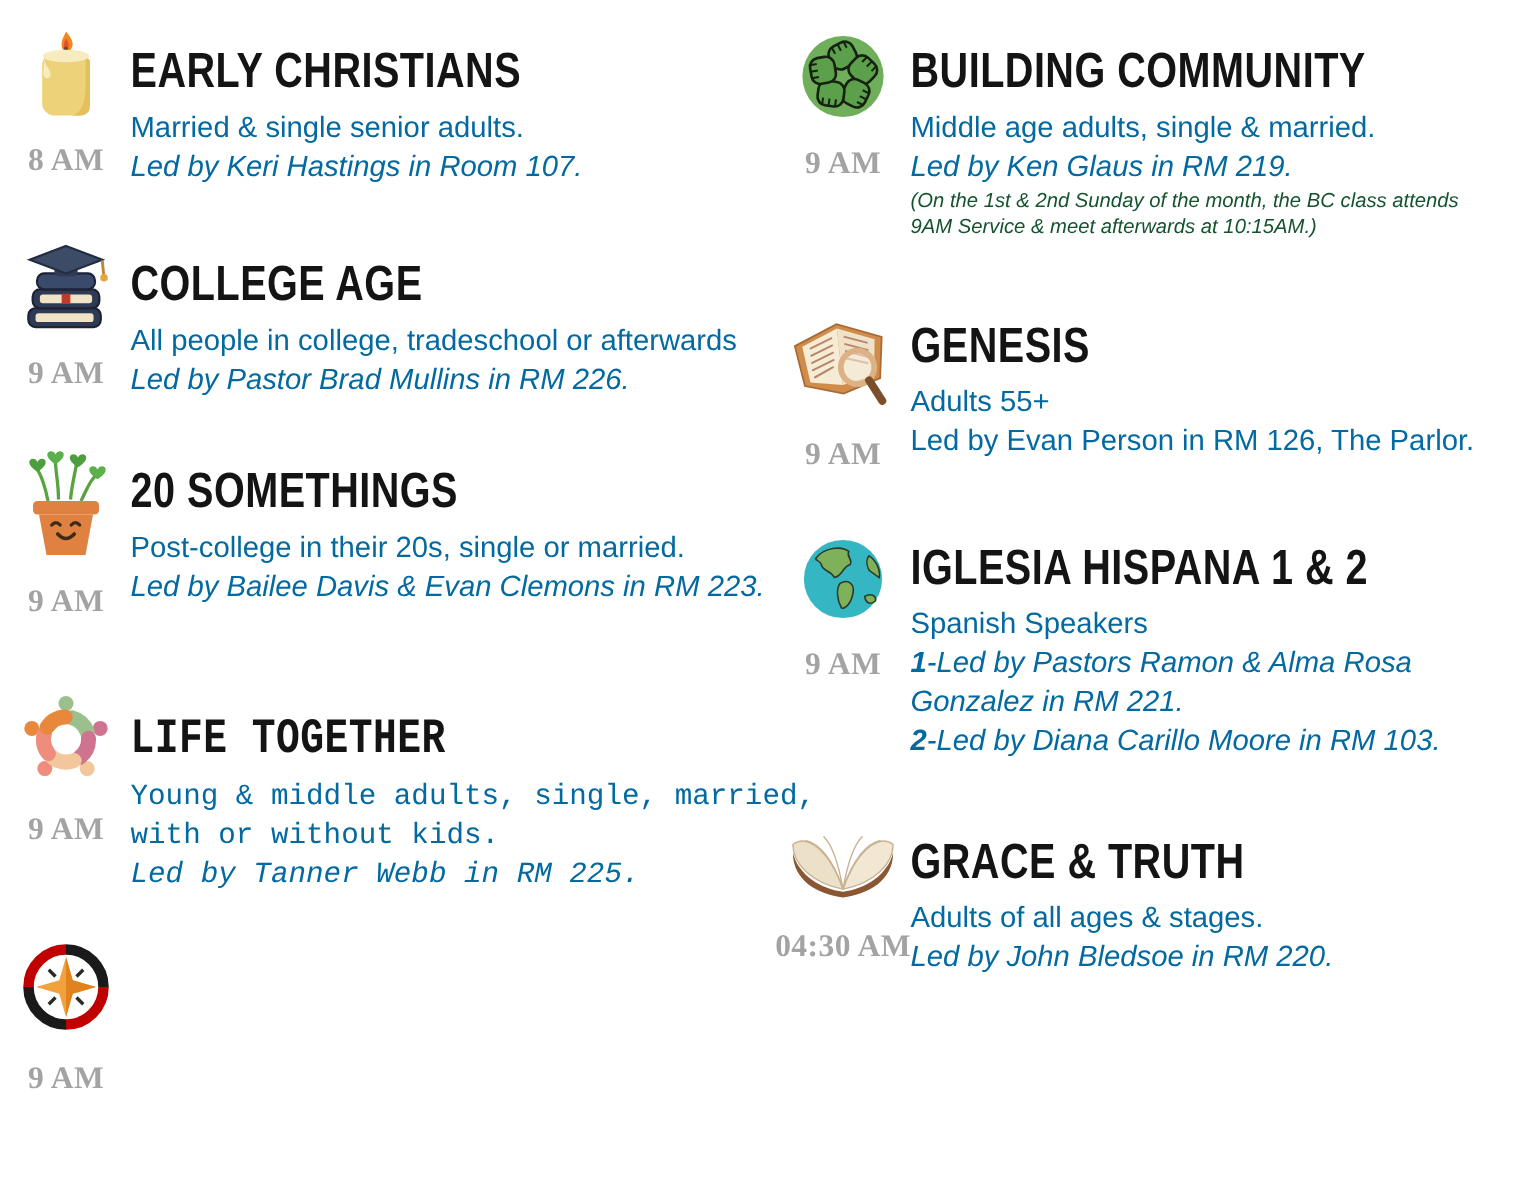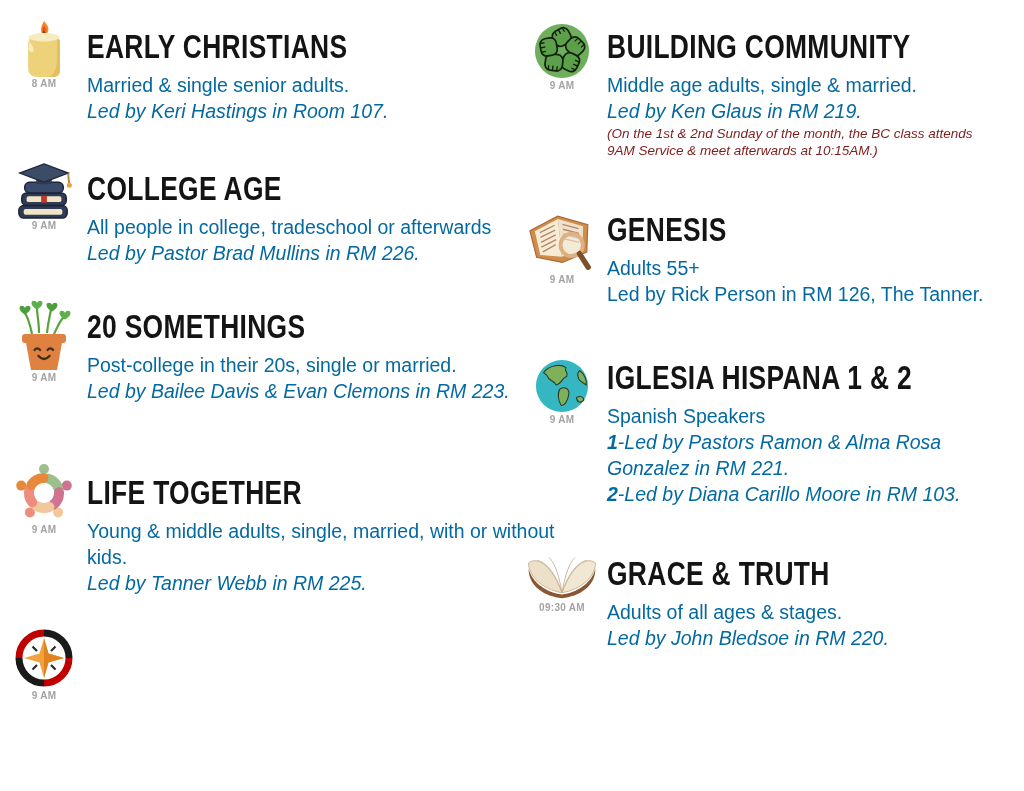--- a/index.html
+++ b/index.html
@@ -5,32 +5,32 @@
   html,body{margin:0;padding:0;}
   body{
     width:1024px;height:791px;background:#ffffff;position:relative;overflow:hidden;
     font-family:"Liberation Sans",sans-serif;color:#202020;
   }
   .entry{position:absolute;display:flex;align-items:flex-start;}
   .iconcol{display:flex;flex-direction:column;align-items:center;flex:0 0 auto;}
   .col-l .iconcol{width:72px;}
   .col-r .iconcol{width:76px;}
   .icon{display:flex;justify-content:center;align-items:flex-start;}
-  .time{font-weight:bold;font-size:10px;color:#a3a3a3;margin-top:0;letter-spacing:.3px;white-space:nowrap;}
+  .time{font-weight:bold;font-size:21px;color:#a3a3a3;margin-top:16px;letter-spacing:.3px;white-space:nowrap;font-family:Liberation Serif, serif;}
   .text{padding-left:7px;}
   .col-l .text{width:470px;}
   .col-r .text{width:396px;}
   .title{
     font-weight:800;font-size:33px;line-height:36px;margin:0 0 7px;color:#141414;
     letter-spacing:.4px;transform:scaleX(.8);transform-origin:0 0;white-space:nowrap;
     text-transform:uppercase;
   }
   .line{margin:0;font-size:19.5px;line-height:26px;color:#0369a1;}
   .italic{font-style:italic;}
-  .note{font-size:13.5px;line-height:16.5px;font-style:italic;margin-top:2px;color:#7f1d1d;}
+  .note{font-size:13.5px;line-height:16.5px;font-style:italic;margin-top:2px;color:#14532d;}
   .num{font-weight:bold;font-style:italic;}
 </style>
 </head>
 <body>
 
 <div class="entry col-l" style="left:8px;top:20px;">
   <div class="iconcol">
     <span class="icon">
       <svg width="44" height="58" viewBox="0 0 46 62">
         <path d="M23 1 C27 6 29 9 27 13 C25 16.5 20.5 16 20 12 C19.4 7.8 21 5.5 23 1 Z" fill="#f5861f"></path>
@@ -115,21 +115,21 @@
         <circle cx="8.2" cy="23.6" r="5" fill="#e8883b"></circle>
         <path d="M34.9 16.5 A15 15 0 0 1 45.1 25.9" stroke="#9cc08d" stroke-width="10" fill="none" stroke-linecap="round"></path>
         <path d="M46 30.2 A15 15 0 0 1 40.2 42.8" stroke="#cf7390" stroke-width="10" fill="none" stroke-linecap="round"></path>
         <path d="M36.4 45 A15 15 0 0 1 22.6 43.4" stroke="#f2c79b" stroke-width="10" fill="none" stroke-linecap="round"></path>
         <path d="M19.3 40.4 A15 15 0 0 1 16.6 26.9" stroke="#ee8d7d" stroke-width="10" fill="none" stroke-linecap="round"></path>
         <path d="M18.4 22.8 A15 15 0 0 1 30.5 16" stroke="#e8883b" stroke-width="10" fill="none" stroke-linecap="round"></path>
       </svg>
     </span>
     <div class="time">9 AM</div>
   </div>
-  <div class="text" style="padding-top:13px;">
+  <div class="text" style="padding-top:13px;font-family:Liberation Mono, monospace;">
     <h2 class="title">LIFE TOGETHER</h2>
     <p class="line">Young &amp; middle adults, single, married, with or without kids.</p>
     <p class="line italic">Led by Tanner Webb in RM 225.</p>
   </div>
 </div>
 
 <div class="entry col-l" style="left:8px;top:626px;">
   <div class="iconcol">
     <span class="icon">
       <svg width="64" height="64" viewBox="0 0 64 64">
@@ -212,21 +212,21 @@
         </g>
         <circle cx="46" cy="36" r="11.5" fill="#f8f0e0" fill-opacity="0.55" stroke="#dcb284" stroke-width="4"></circle>
         <path d="M54 45 L63 59" stroke="#7c4f2a" stroke-width="5.5" stroke-linecap="round"></path>
       </svg>
     </span>
     <div class="time">9 AM</div>
   </div>
   <div class="text" style="padding-top:2px;">
     <h2 class="title">GENESIS</h2>
     <p class="line">Adults 55+</p>
-    <p class="line">Led by Rick Person in RM 126, The Tanner.</p>
+    <p class="line">Led by Evan Person in RM 126, The Parlor.</p>
   </div>
 </div>
 
 <div class="entry col-r" style="left:524px;top:358px;">
   <div class="iconcol">
     <span class="icon">
       <svg width="56" height="56" viewBox="0 0 58 58">
         <circle cx="29" cy="29" r="27" fill="#35b6c3"></circle>
         <path d="M10 15 C16 7 28 6 33 10 C31 14 36 15 34 19 C28 21 29 27 23 28 C21 23 15 24 14 19 C13 16 11 17 10 15 Z" fill="#7fb15a" stroke="#2c3a2a" stroke-width="1.1"></path>
         <path d="M27 32 C32 29 37 32 36 38 C35 45 31 50 28 49 C25 44 24 36 27 32 Z" fill="#7fb15a" stroke="#2c3a2a" stroke-width="1.1"></path>
@@ -248,20 +248,20 @@
   <div class="iconcol">
     <span class="icon">
       <svg width="78" height="52" viewBox="0 0 80 56">
         <path d="M4 20 C8 36 24 46 40 48 C56 46 72 36 76 20 C76 40 58 50 40 52 C22 50 4 40 4 20 Z" fill="#8a5732"></path>
         <path d="M40 46 C30 18 14 6 4 14 C4 28 18 42 40 46 Z" fill="#ece0c8" stroke="#c7b394" stroke-width="1"></path>
         <path d="M40 46 C50 18 66 6 76 14 C76 28 62 42 40 46 Z" fill="#f2e7d2" stroke="#c7b394" stroke-width="1"></path>
         <path d="M40 46 C33 25 23 13 13 11 M40 46 C36 23 31 13 26 8" stroke="#c7b394" stroke-width="1" fill="none"></path>
         <path d="M40 46 C47 25 57 13 67 11 M40 46 C44 23 49 13 54 8" stroke="#c7b394" stroke-width="1" fill="none"></path>
       </svg>
     </span>
-    <div class="time">09:30 AM</div>
+    <div class="time">04:30 AM</div>
   </div>
   <div class="text" style="padding-top:6px;">
     <h2 class="title">GRACE &amp; TRUTH</h2>
     <p class="line">Adults of all ages &amp; stages.</p>
     <p class="line italic">Led by John Bledsoe in RM 220.</p>
   </div>
 </div>
 
 </body></html>

